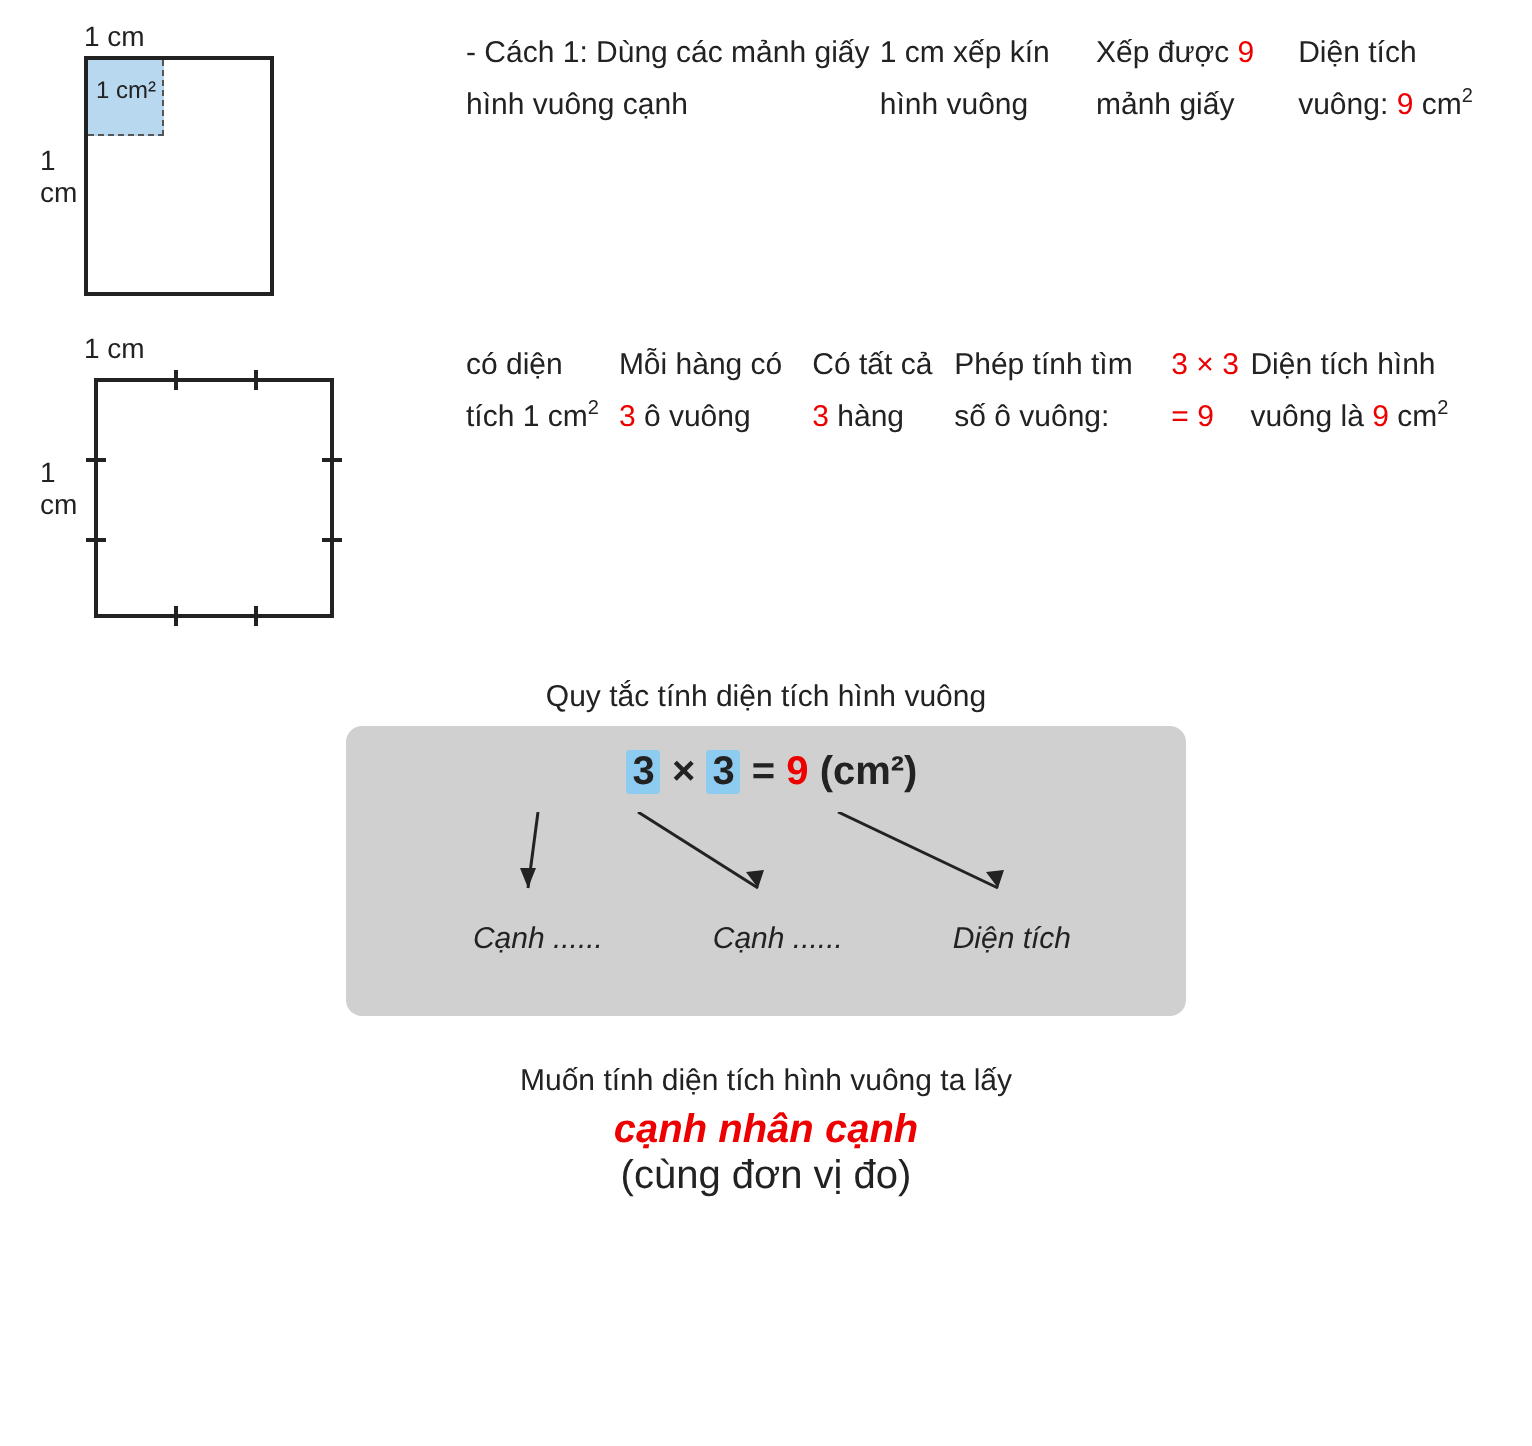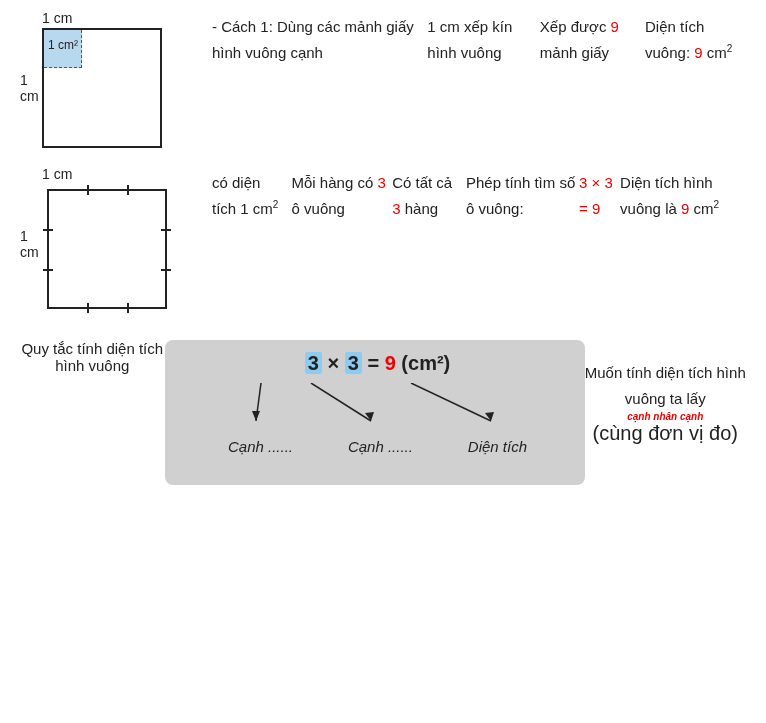--- a/index.html
+++ b/index.html
@@ -14,41 +14,41 @@
     }
     .main-container {
       display: flex;
       flex-direction: column;
       gap: 0;
     }
     .section-row {
       display: flex;
       flex-direction: row;
       align-items: flex-start;
-      gap: 12px;
+      gap: 33px;
       margin-bottom: 18px;
     }
     .figure-area {
       display: flex;
       flex-direction: column;
       align-items: flex-start;
       min-width: 180px;
     }
     .fig-label-top {
       font-size: 14px;
       margin-left: 22px;
       margin-bottom: 2px;
     }
     .fig-row {
       display: flex;
       flex-direction: row;
       align-items: flex-start;
     }
     .square-box {
-      width: 120px;
+      width: 95px;
       height: 120px;
       border: 2px solid #222;
       position: relative;
       background: #fff;
     }
     .square-box .inner-square {
       position: absolute;
       top: 0;
       left: 0;
       width: 38px;
@@ -80,21 +80,22 @@
     .square-box2 {
       width: 120px;
       height: 120px;
       border: 2px solid #222;
       position: relative;
       background: #fff;
     }
     
     .formula-section {
       display: flex;
-      flex-direction: row;
+      flex-direction: column;
+      align-items: center;
       margin-top: 8px;
       width: 100%;
     }
     .formula-rule-text {
       font-size: 15px;
       margin-bottom: 6px;
       text-align: center;
     }
     .formula-box {
       background: #d0d0d0;
@@ -112,21 +113,21 @@
     }
     .formula-equation .red { color: #e00; }
     .bottom-section {
       text-align: center;
       margin-top: 10px;
     }
     .canh-nhan-canh {
       color: #e00;
       font-style: italic;
       font-weight: bold;
-      font-size: 10px;
+      font-size: 20px;
     }
     .don-vi {
       font-size: 20px;
       color: #222;
     }
     .label-left-vert {
       display: flex;
       align-items: center;
       justify-content: center;
       height: 120px;

